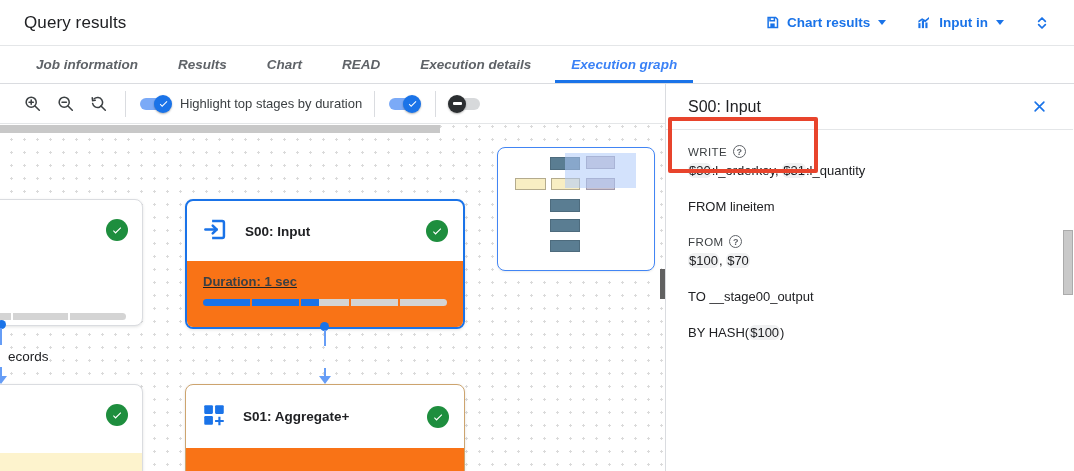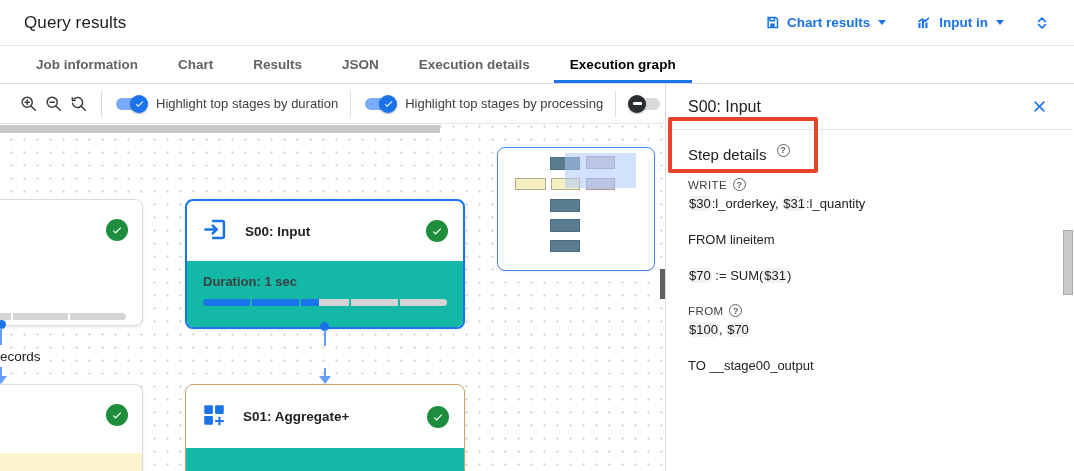--- a/index.html
+++ b/index.html
@@ -10,23 +10,23 @@
     color:#202124; background:#fff; font-size:13px;
   }
   
   .hdr { height:46px; display:flex; align-items:center; padding:0 24px; border-bottom:1px solid #e4e6e8; }
   .hdr-title { font-size:17px; color:#202124; letter-spacing:.1px; }
   .hdr-actions { margin-left:auto; display:flex; align-items:center; gap:30px; }
   .hdr-btn { display:flex; align-items:center; gap:7px; color:#1a73e8; font-size:13.5px; font-weight:700; cursor:pointer; }
   .hdr-btn svg { display:block; }
   .caret { width:0; height:0; border-left:4.5px solid transparent; border-right:4.5px solid transparent; border-top:5px solid #1a73e8; margin-left:1px; }
   
-  .tabbar { height:38px; display:flex; align-items:stretch; padding-left:20px; gap:8px; border-bottom:1px solid #dadce0; }
+  .tabbar { height:38px; display:flex; align-items:stretch; padding-left:20px; gap:8px; border-bottom:1px solid #dadce0;font-style:italic; }
   .tab { display:flex; align-items:center; padding:0 16px; font-size:13.5px; font-weight:700; color:#5f6368; cursor:pointer; border-bottom:3px solid transparent; border-top:3px solid transparent; }
-  .tab.active { color:#000000; border-bottom-color:#1a73e8; }
+  .tab.active { color:#3b82f6; border-bottom-color:#1a73e8; }
   
   .content { display:flex; height:387px; }
   .canvas-area { width:666px; border-right:1px solid #dadce0; display:flex; flex-direction:column; }
   
   .toolbar { height:40px; border-bottom:1px solid #e4e6e8; display:flex; align-items:center; padding-left:20px; flex:none; overflow:hidden; white-space:nowrap; }
   .tool-btn { width:26px; height:26px; display:flex; align-items:center; justify-content:center; cursor:pointer; margin-right:7px; }
   .vdiv { width:1px; height:26px; background:#dadce0; margin:0 12px 0 6px; flex:none; }
   .toggle { position:relative; width:34px; height:20px; flex:none; cursor:pointer; margin-right:8px; }
   .toggle .track { position:absolute; left:2px; top:4px; width:30px; height:12px; border-radius:7px; background:#7baaf7; }
   .toggle .knob { position:absolute; top:1px; width:18px; height:18px; border-radius:50%; background:#1a73e8; display:flex; align-items:center; justify-content:center; box-shadow:0 1px 2px rgba(0,0,0,.3); }
@@ -40,32 +40,32 @@
     background-image:radial-gradient(circle,#dadada 1.2px, transparent 1.4px);
     background-size:13px 13px; background-position:5px 9px; }
   .hscroll { position:absolute; left:0; top:1px; width:440px; height:8px; background:#c8c8c8; }
   .vscroll-canvas { position:absolute; left:660px; top:145px; width:5px; height:30px; background:#616161; }
   .node { position:absolute; background:#fff; border:1px solid #dadce0; border-radius:8px; box-shadow:0 1px 3px rgba(60,64,67,.15); overflow:hidden; }
   .node-head { height:60px; display:flex; align-items:center; padding:0 15px; position:relative; }
   .node-title { font-size:13.5px; font-weight:700; color:#202124; margin-left:16px; }
   .check { width:22px; height:22px; border-radius:50%; background:#1e8e3e; display:flex; align-items:center; justify-content:center; flex:none; }
   .check.abs { position:absolute; right:14px; top:19px; }
   .node-head .check { margin-left:auto; }
-  .dur-sec { background:#14b8a6; padding:13px 16px 0; height:70px; }
+  .dur-sec { background:#f97316; padding:13px 16px 0; height:70px;text-decoration:underline; }
   .dur-text { font-size:13px; font-weight:700; color:#3c4043; }
   .pbar { display:flex; gap:2px; height:7px; margin-top:10px; }
   .pbar .seg { flex:1; background:#d4d4d4; overflow:hidden; }
   .pbar .seg:first-child { border-radius:4px 0 0 4px; }
   .pbar .seg:last-child { border-radius:0 4px 4px 0; }
   .pbar .seg-fill { height:100%; background:#1a73e8; }
   .pbar.plain { position:absolute; left:16px; right:16px; top:103px; }
   .edge-dot { position:absolute; width:9px; height:9px; border-radius:50%; background:#1a73e8; }
   .edge-line { position:absolute; width:2px; background:#669df6; }
   .edge-arrow { position:absolute; width:0; height:0; border-left:6px solid transparent; border-right:6px solid transparent; border-top:8px solid #669df6; }
-  .edge-label { position:absolute; font-size:13.5px; color:#202124; }
+  .edge-label { position:absolute; font-size:13.5px; color:#202124;margin-left:8px; }
   
   .minimap { position:absolute; left:497px; top:23px; width:158px; height:124px; background:#fff; border:1.5px solid #4285f4; border-radius:8px; box-shadow:0 1px 2px rgba(60,64,67,.1); }
   .mm-rect { position:absolute; }
   .mm-slate { background:#5a7d92; border:1px solid #4d6b7d; }
   .mm-yellow { background:#f8eec3; border:1px solid #b4ab8d; }
   .mm-lav { background:#c9c2ce; border:1px solid #a29aab; }
   .mm-viewport { position:absolute; left:67px; top:5px; width:71px; height:35px; background:rgba(174,203,250,.55); }
   
   .panel { width:407px; position:relative; background:#fff; }
   .panel-hdr { height:46px; display:flex; align-items:center; padding:0 26px 0 22px; border-bottom:1px solid #e4e6e8; }
@@ -120,23 +120,23 @@
               <path d="M7 9.5l5-5 5 5"></path>
               <path d="M7 14.5l5 5 5-5"></path>
             </svg>
           </span>
       </div>
     </div>
   </div>
 
   <div class="tabbar">
     <div class="tab">Job information</div>
+    <div class="tab">Results</div>
     <div class="tab">Chart</div>
-    <div class="tab">Results</div>
-    <div class="tab">JSON</div>
+    <div class="tab">READ</div>
     <div class="tab">Execution details</div>
     <div class="tab active">Execution graph</div>
   </div>
 
   <div class="content">
 
     <div class="canvas-area">
 
       <div class="toolbar">
         <div class="tool-btn">
@@ -172,21 +172,20 @@
         <span class="toggle-label">Highlight top stages by duration</span>
         <div class="vdiv"></div>
         <div class="toggle on">
           <div class="track"></div>
           <div class="knob">
               <svg width="11" height="11" viewBox="0 0 24 24">
                 <path d="M9 16.2l-3.5-3.5L4 14.2 9 19.7 20.5 8.2 19 6.7z" fill="#fff"></path>
               </svg>
             </div>
         </div>
-        <span class="toggle-label">Highlight top stages by processing</span>
         <div class="vdiv"></div>
         <div class="toggle off-dark">
           <div class="track"></div>
           <div class="knob">
               <div class="minus-bar"></div>
             </div>
         </div>
       </div>
 
       <div class="canvas">
@@ -307,46 +306,42 @@
         <span class="close-btn">
             <svg width="15" height="15" viewBox="0 0 24 24" fill="none" stroke="#1a73e8" stroke-width="2.6" stroke-linecap="round">
               <path d="M5 5l14 14M19 5L5 19"></path>
             </svg>
           </span>
       </div>
 
       <div class="annotation-box"></div>
 
       <div class="panel-body">
-        <div class="step-details">
-          <span>Step details</span>
-          <span class="help-icon sup"></span>
-        </div>
 
         <div class="block">
           <div class="sec-label">
             <span>WRITE</span>
             <span class="help-icon"></span>
           </div>
           <div class="code-line"><span class="chip">$30</span>:l_orderkey, <span class="chip">$31</span>:l_quantity</div>
         </div>
 
         <div class="block code-line">FROM lineitem</div>
 
 
-        <div class="block code-line"><span class="chip">$70</span> := SUM(<span class="chip">$31</span>)</div>
 
         <div class="block">
           <div class="sec-label">
             <span>FROM</span>
             <span class="help-icon"></span>
           </div>
           <div class="code-line"><span class="chip">$100</span>, <span class="chip">$70</span></div>
         </div>
 
         <div class="block code-line">TO __stage00_output</div>
 
+        <div class="block code-line">BY HASH(<span class="chip">$100</span>)</div>
       </div>
 
       <div class="vscroll-panel"></div>
     </div>
   </div>
 </div>
 
 </body></html>

